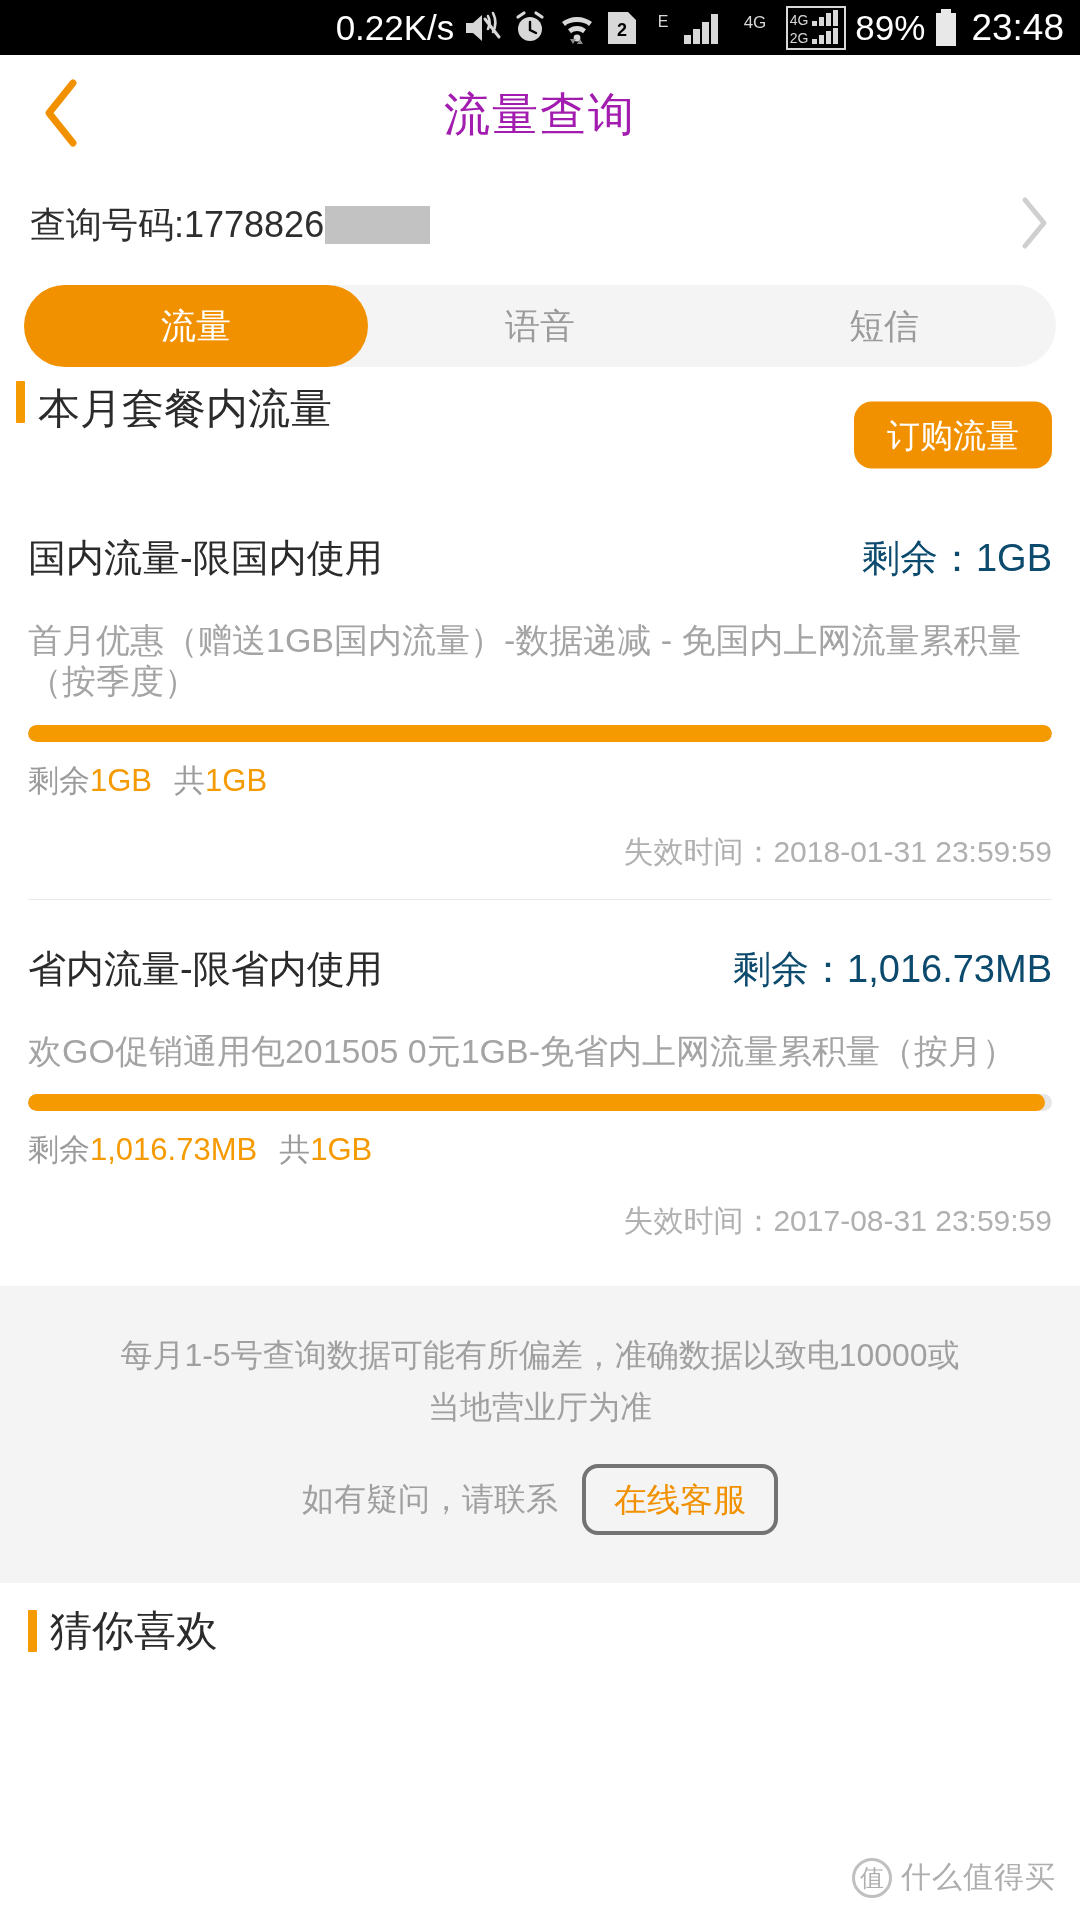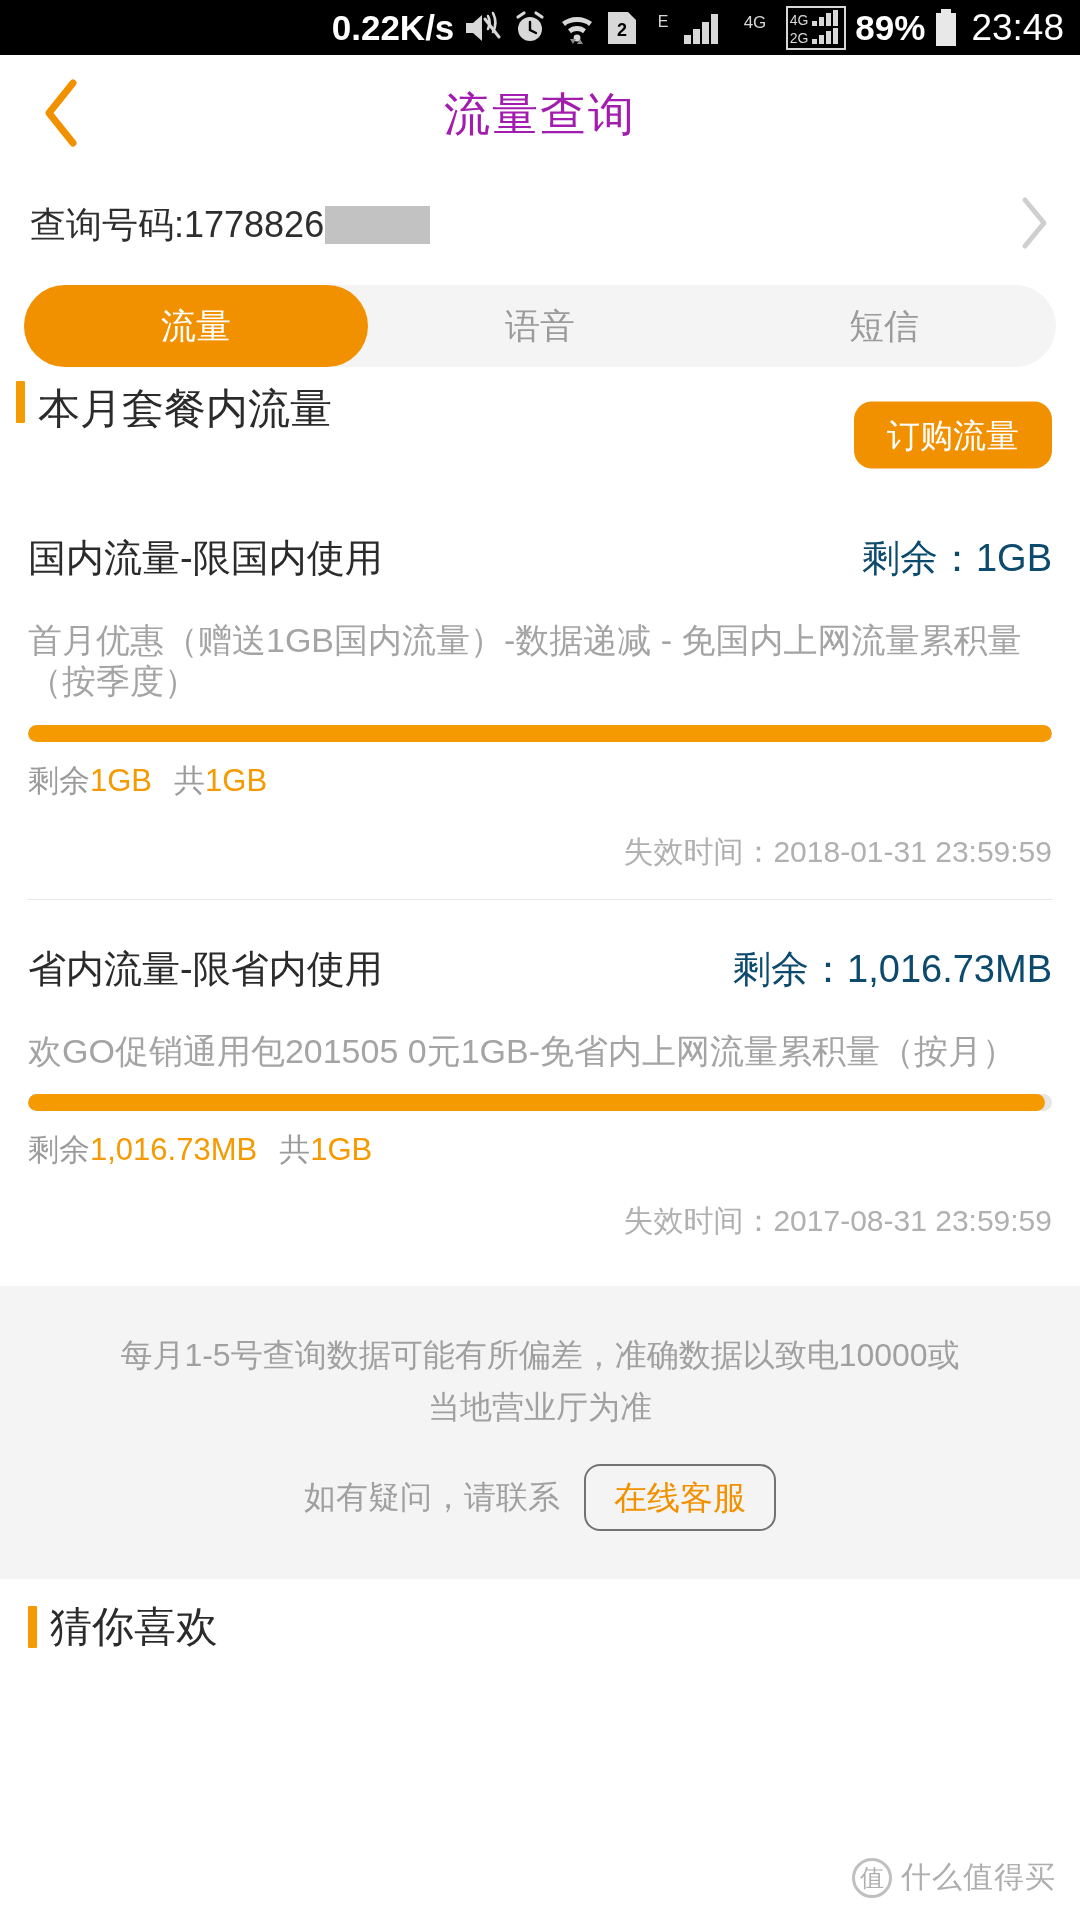--- a/index.html
+++ b/index.html
@@ -10,21 +10,21 @@
     overflow:hidden;
   }
   .screen { width:1080px; height:1920px; position:relative; background:#fff; }
 
   
   .statusbar {
     height:55px; background:#000; color:#fff;
     display:flex; align-items:center; justify-content:flex-end;
     padding:0 16px 0 0; gap:9px;
   }
-  .sb-text { font-size:35px; font-weight:700; letter-spacing:0px; line-height:1; }
+  .sb-text { font-size:35px; font-weight:400; letter-spacing:0px; line-height:1; }
   .sb-icon { display:flex; align-items:center; justify-content:center; }
   .sb-icon svg { display:block; }
   .sb-time { font-size:37px; font-weight:400; margin-left:4px; }
   .sb-batt-pct { font-size:35px; }
 
   
   .navbar {
     height:120px; position:relative;
     display:flex; align-items:center; justify-content:center;
     background:#fff;
@@ -107,21 +107,21 @@
     background:#f4f4f4; padding:44px 50px 48px 50px; margin-top:18px;
     text-align:center;
   }
   .notice-text { font-size:32px; color:#a0a0a0; line-height:1.62; }
   .notice-row {
     display:flex; align-items:center; justify-content:center;
     margin-top:30px; gap:24px;
   }
   .notice-ask { font-size:32px; color:#a0a0a0; }
   .cs-btn {
-    border:2px solid #737373; color:#f29100; background:transparent;
+    border:4px solid #737373; color:#f29100; background:transparent;
     font-size:33px; padding:15px 28px; border-radius:16px; line-height:1;
   }
 
   
   .bottom-head {
     height:96px; display:flex; align-items:center; padding:0 28px;
     position:relative;
   }
   .wm {
     position:absolute; right:24px; bottom:22px;

